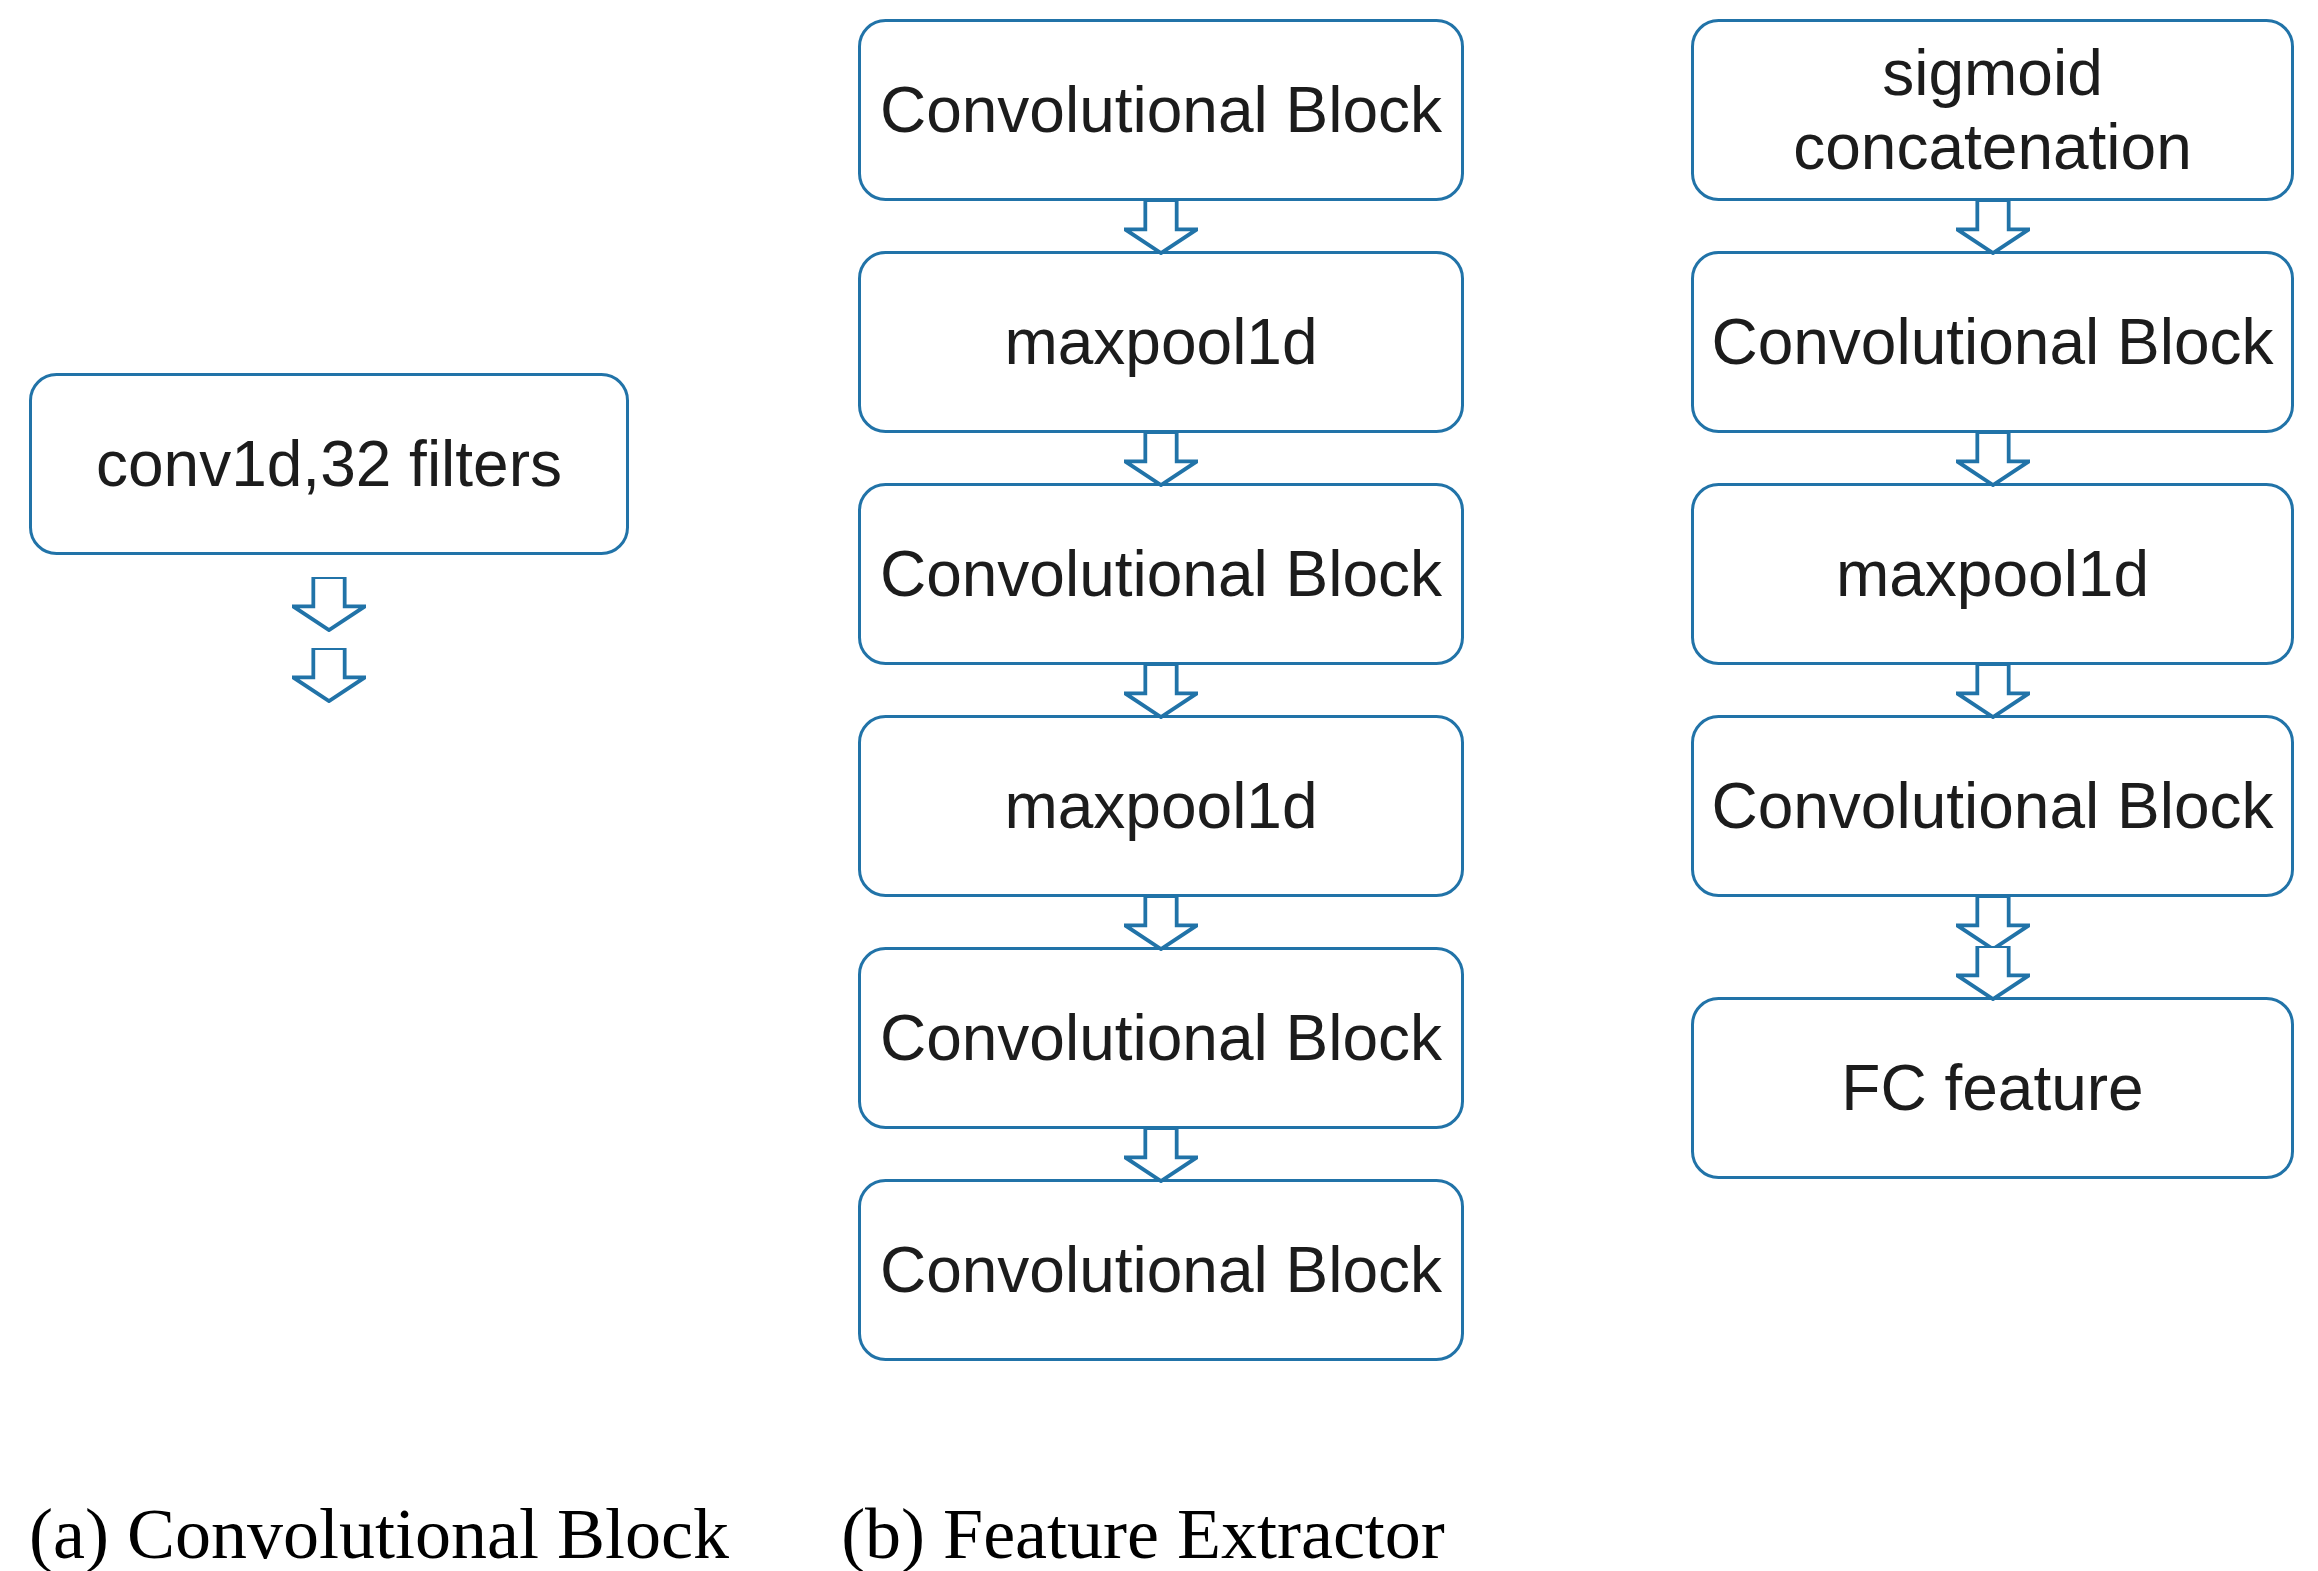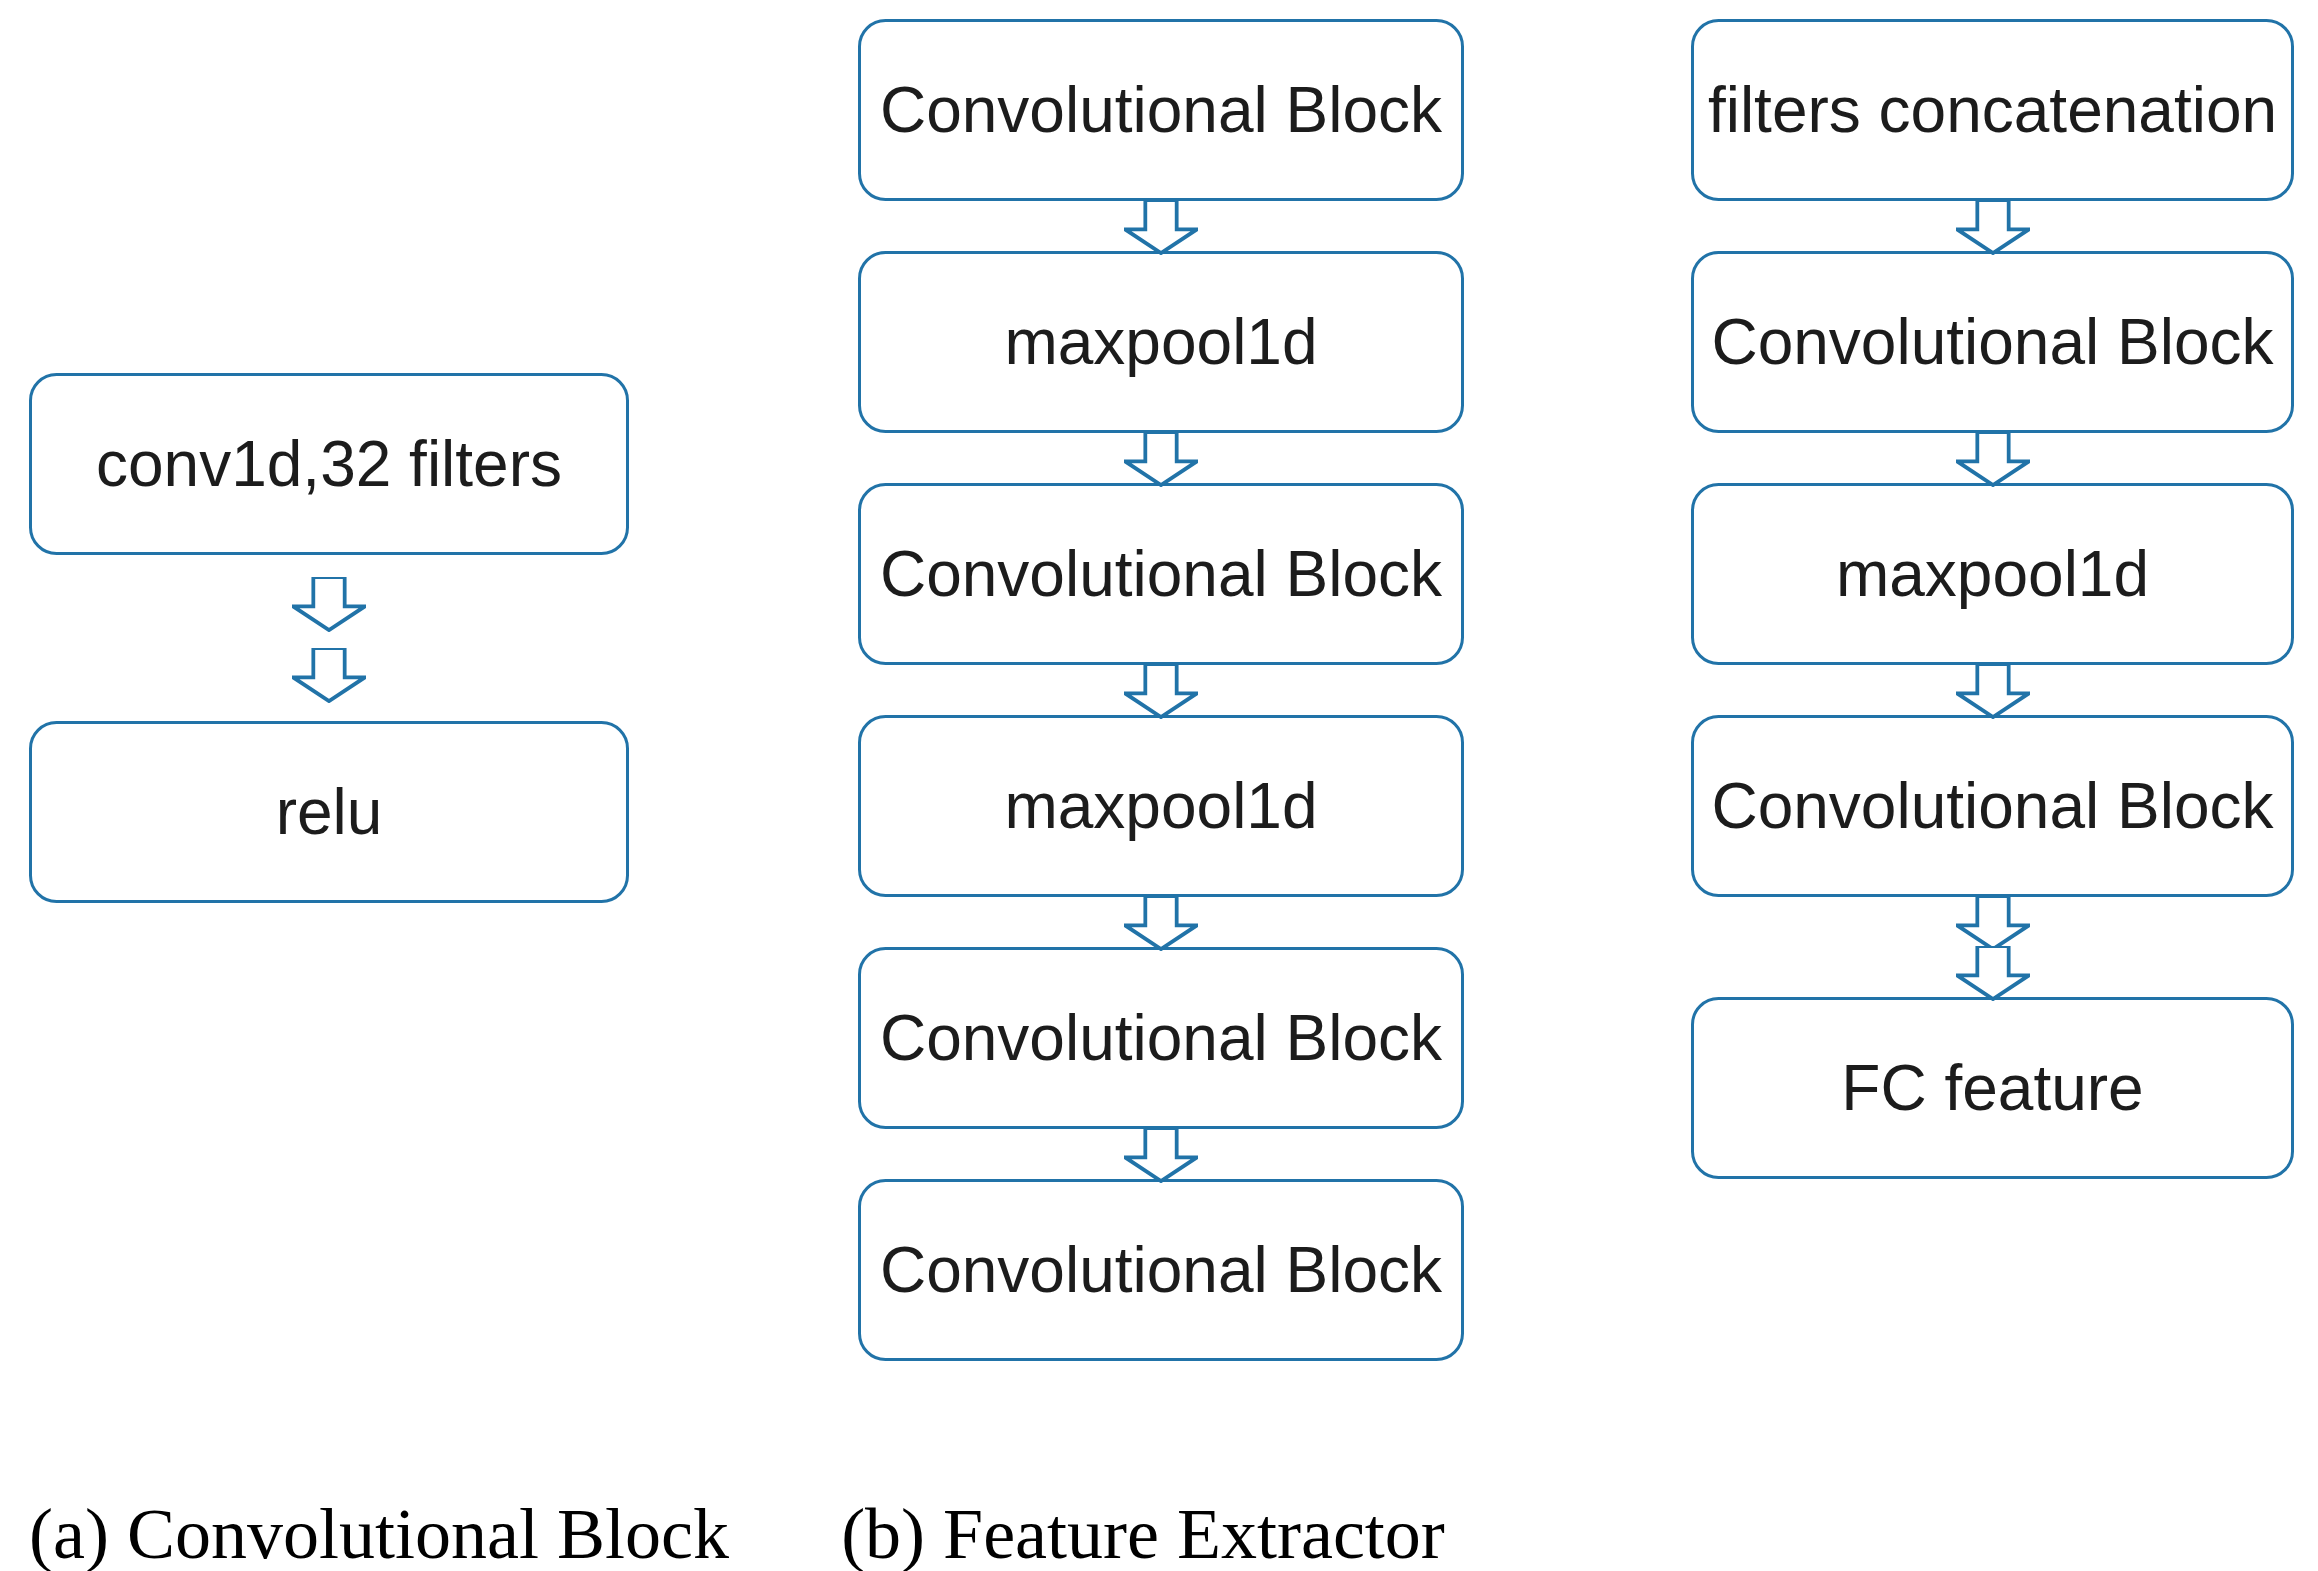--- a/index.html
+++ b/index.html
@@ -80,23 +80,20 @@
     <div class="gap">
       <svg viewBox="0 0 118 86" preserveAspectRatio="none">
           <polygon class="arrow-shape" points="34,0 34,46 2,46 59,83 116,46 84,46 84,0"></polygon>
         </svg>
     </div>
     <div class="gap">
       <svg viewBox="0 0 118 86" preserveAspectRatio="none">
           <polygon class="arrow-shape" points="34,0 34,46 2,46 59,83 116,46 84,46 84,0"></polygon>
         </svg>
     </div>
-    <div class="box">
-      <span>relu</span>
-    </div>
   </div>
 
   <div class="col" id="col-b">
     <div class="box">
       <span>Convolutional Block</span>
     </div>
     <div class="gap">
       <svg viewBox="0 0 118 86" preserveAspectRatio="none">
           <polygon class="arrow-shape" points="34,0 34,46 2,46 59,83 116,46 84,46 84,0"></polygon>
         </svg>
@@ -133,21 +130,21 @@
           <polygon class="arrow-shape" points="34,0 34,46 2,46 59,83 116,46 84,46 84,0"></polygon>
         </svg>
     </div>
     <div class="box">
       <span>Convolutional Block</span>
     </div>
   </div>
 
   <div class="col" id="col-c">
     <div class="box">
-      <span>filters concatenation</span>
+      <span>sigmoid concatenation</span>
     </div>
     <div class="gap">
       <svg viewBox="0 0 118 86" preserveAspectRatio="none">
           <polygon class="arrow-shape" points="34,0 34,46 2,46 59,83 116,46 84,46 84,0"></polygon>
         </svg>
     </div>
     <div class="box">
       <span>Convolutional Block</span>
     </div>
     <div class="gap">

